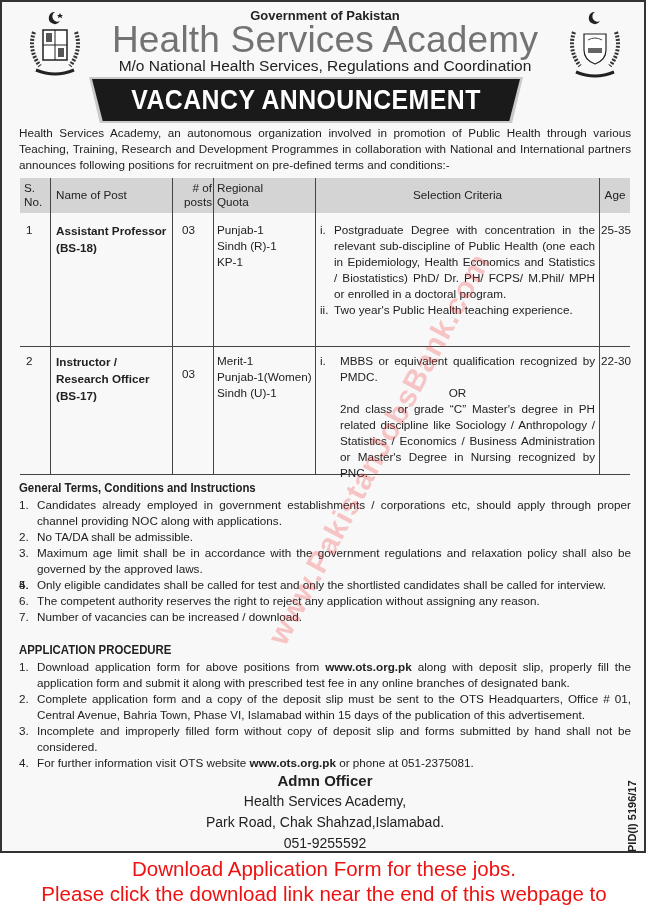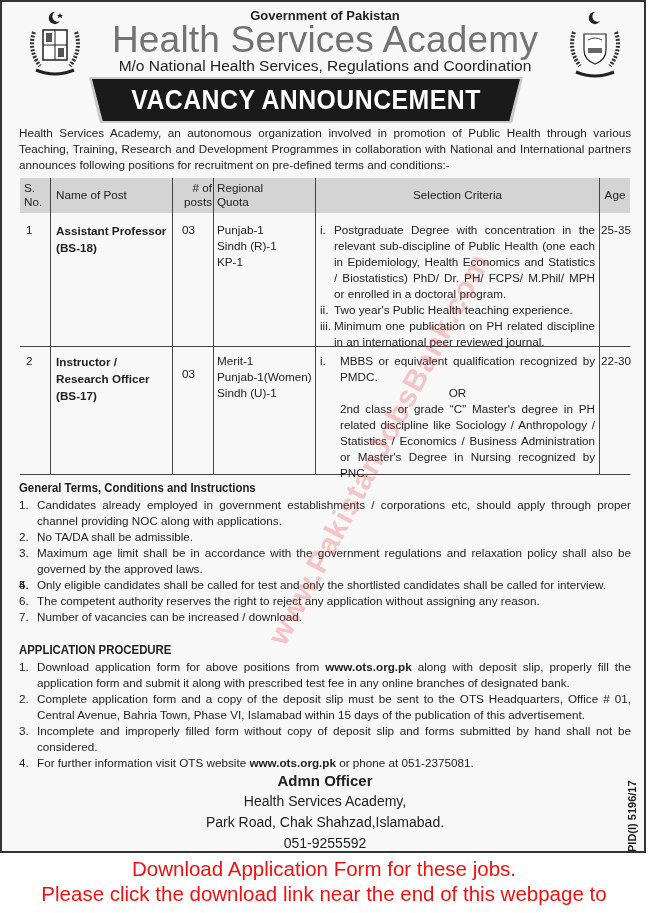--- a/index.html
+++ b/index.html
@@ -143,21 +143,20 @@
     <div class="cell bold" style="left:36px; top:44px; width:112px; line-height:17px;">Assistant Professor (BS-18)</div>
     <div class="cell" style="left:162px; top:44px; width:28px;">03</div>
     <div class="cell" style="left:197px; top:44px; width:95px;">
       <div>Punjab-1</div>
       <div>Sindh (R)-1</div>
       <div>KP-1</div>
     </div>
     <div class="cell crit" style="left:300px; top:44px; width:275px;">
       <div class="item" style="padding-left:14px;"><span class="num">i.</span><span>Postgraduate Degree with concentration in the relevant sub-discipline of Public Health (one each in Epidemiology, Health Economics and Statistics / Biostatistics) PhD/ Dr. PH/ FCPS/ M.Phil/ MPH or enrolled in a doctoral program.</span></div>
       <div class="item" style="padding-left:14px;"><span class="num">ii.</span><span>Two year's Public Health teaching experience.</span></div>
-      <div class="item" style="padding-left:14px;"><span class="num">iii.</span><span>Minimum one publication on PH related discipline in an international peer reviewed journal.</span></div>
     </div>
     <div class="cell" style="left:581px; top:44px; width:30px;">25-35</div>
 
     <div class="cell" style="left:6px; top:175px; width:20px;">2</div>
     <div class="cell bold" style="left:36px; top:175px; width:115px; line-height:17px;">Instructor / Research Officer (BS-17)</div>
     <div class="cell" style="left:162px; top:188px; width:28px;">03</div>
     <div class="cell" style="left:197px; top:175px; width:98px;">
       <div>Merit-1</div>
       <div>Punjab-1(Women)</div>
       <div>Sindh (U)-1</div>

